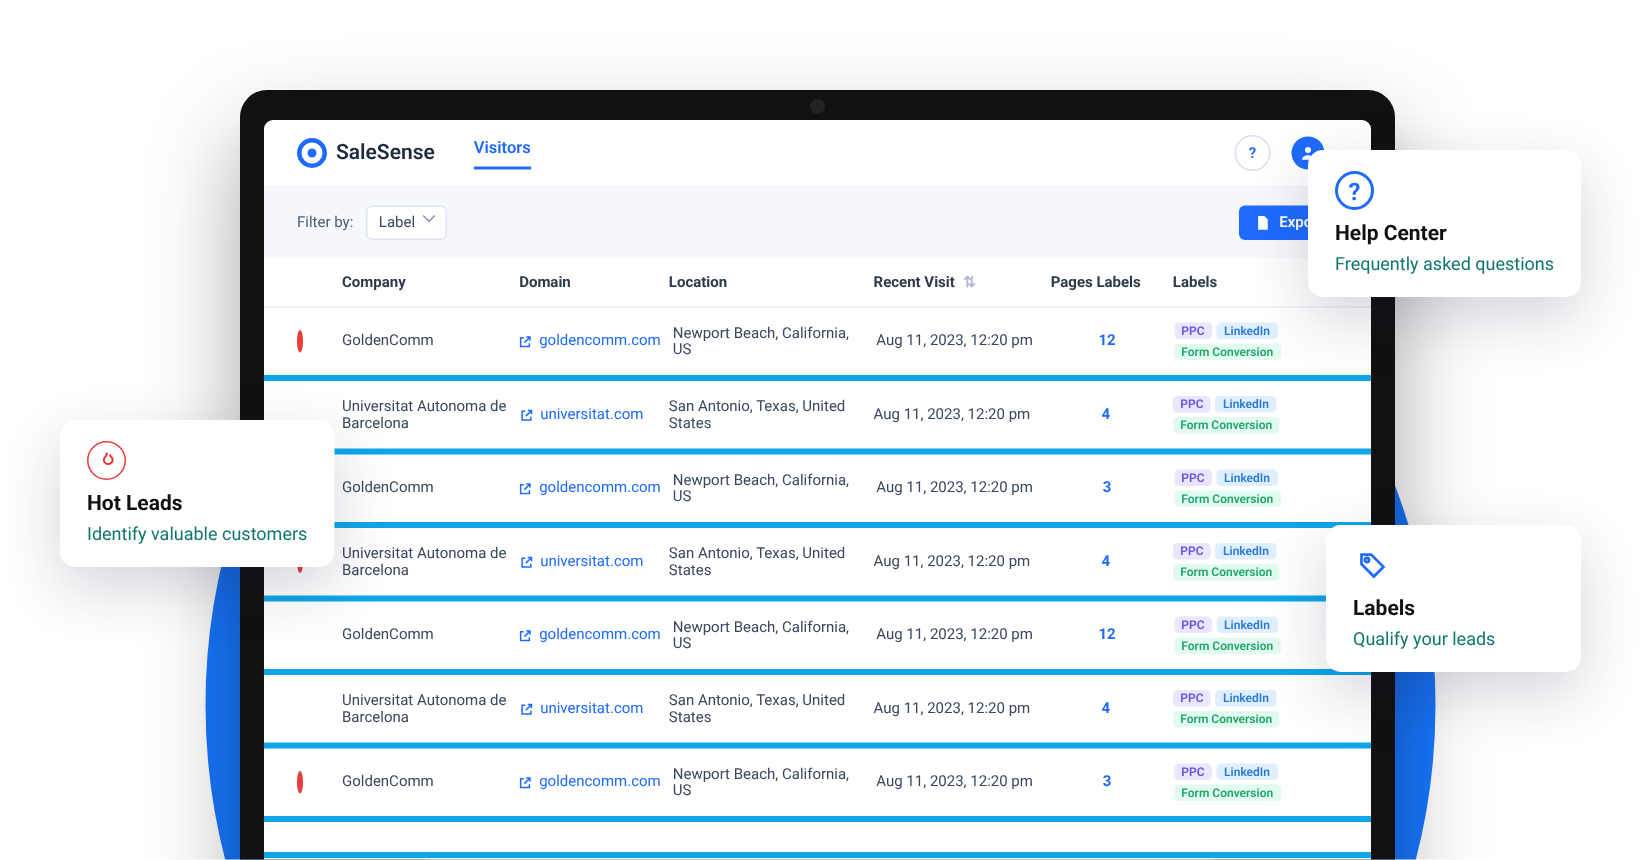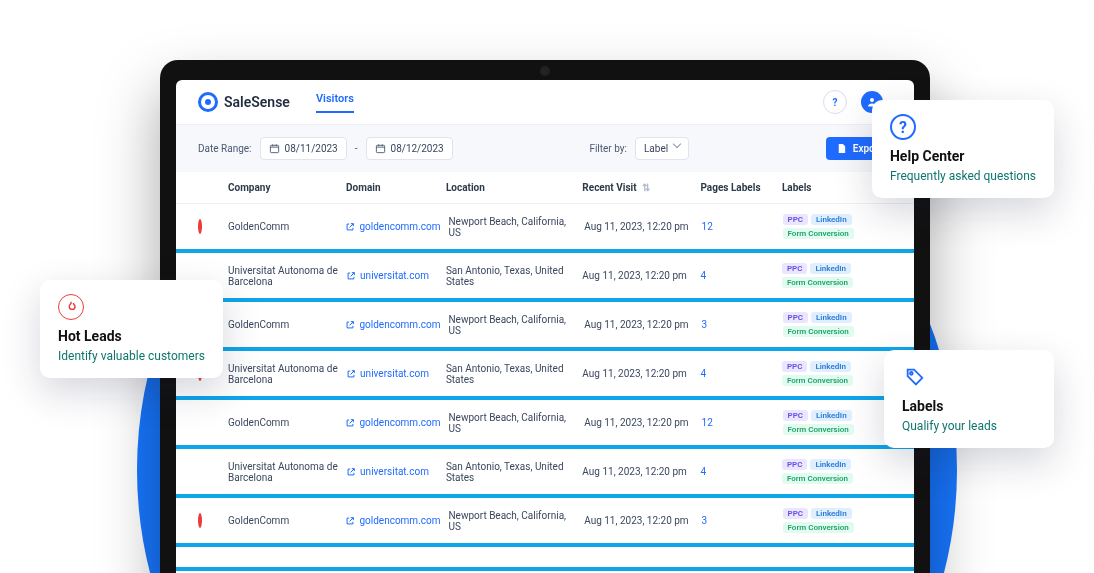--- a/index.html
+++ b/index.html
@@ -109,21 +109,21 @@
     align-items:center;
     padding: 10px 22px;
     gap:8px;
   }
   .th-row{ background:#fff; border-bottom:1px solid #eef0f3; font-weight:700; color:#2d3a4a; font-size:10px;}
   .tr{ border-bottom:4px solid #0ea5e9; font-size:10px; color:#3a475e;}
   .hot{width:16px;height:16px;border:2px solid #ed3b3b;border-radius:50%;position:relative;}
   .hot::after{content:"";position:absolute;inset:3px;background:#ed3b3b;border-radius:50%;}
   .ext{color:#1f6bff;display:flex;align-items:center;gap:4px;}
   .ext svg{flex:none;}
-  .pages{color:#1f6bff;font-weight:400;}
+  .pages{color:#1f6bff;font-weight:700;text-align:center;}
   .labels{display:flex;flex-wrap:wrap;gap:3px;}
   .chip{padding:1px 5px;border-radius:3px;font-size:8px;font-weight:600;}
   .chip.ppc{background:#eae6ff;color:#6a4fe0;}
   .chip.li{background:#dfefff;color:#2a7bd6;}
   .chip.fc{background:#e2fbf0;color:#1fa56a;}
   .sort{color:#b2bbce;margin-left:3px;}
 
   
   .callout{
     position:absolute;
@@ -196,38 +196,20 @@
                   <circle cx="12" cy="8" r="4"></circle>
                   <path d="M4 21c0-4 4-6 8-6s8 2 8 6"></path>
                 </svg>
             </span>
             <span class="chev"></span>
           </div>
         </div>
       </div>
 
       <div class="filters">
-        <div class="filters-left">
-          <span>Date Range:</span>
-          <span class="date-in">
-            <svg width="11" height="11" viewBox="0 0 24 24" fill="none" stroke="#4a5a72" stroke-width="2">
-                <rect x="3" y="5" width="18" height="16" rx="2"></rect>
-                <path d="M3 9h18M8 3v4M16 3v4"></path>
-              </svg>
-            <span>08/11/2023</span>
-          </span>
-          <span>-</span>
-          <span class="date-in">
-            <svg width="11" height="11" viewBox="0 0 24 24" fill="none" stroke="#4a5a72" stroke-width="2">
-                <rect x="3" y="5" width="18" height="16" rx="2"></rect>
-                <path d="M3 9h18M8 3v4M16 3v4"></path>
-              </svg>
-            <span>08/12/2023</span>
-          </span>
-        </div>
         <div class="filter-by">
           <span>Filter by:</span>
           <span class="select">
             <span>Label</span>
             <span class="chev"></span>
           </span>
         </div>
         <div class="export-btn">
           <svg width="11" height="11" viewBox="0 0 24 24" fill="#fff">
               <path d="M6 2h9l5 5v15H6z"></path>

